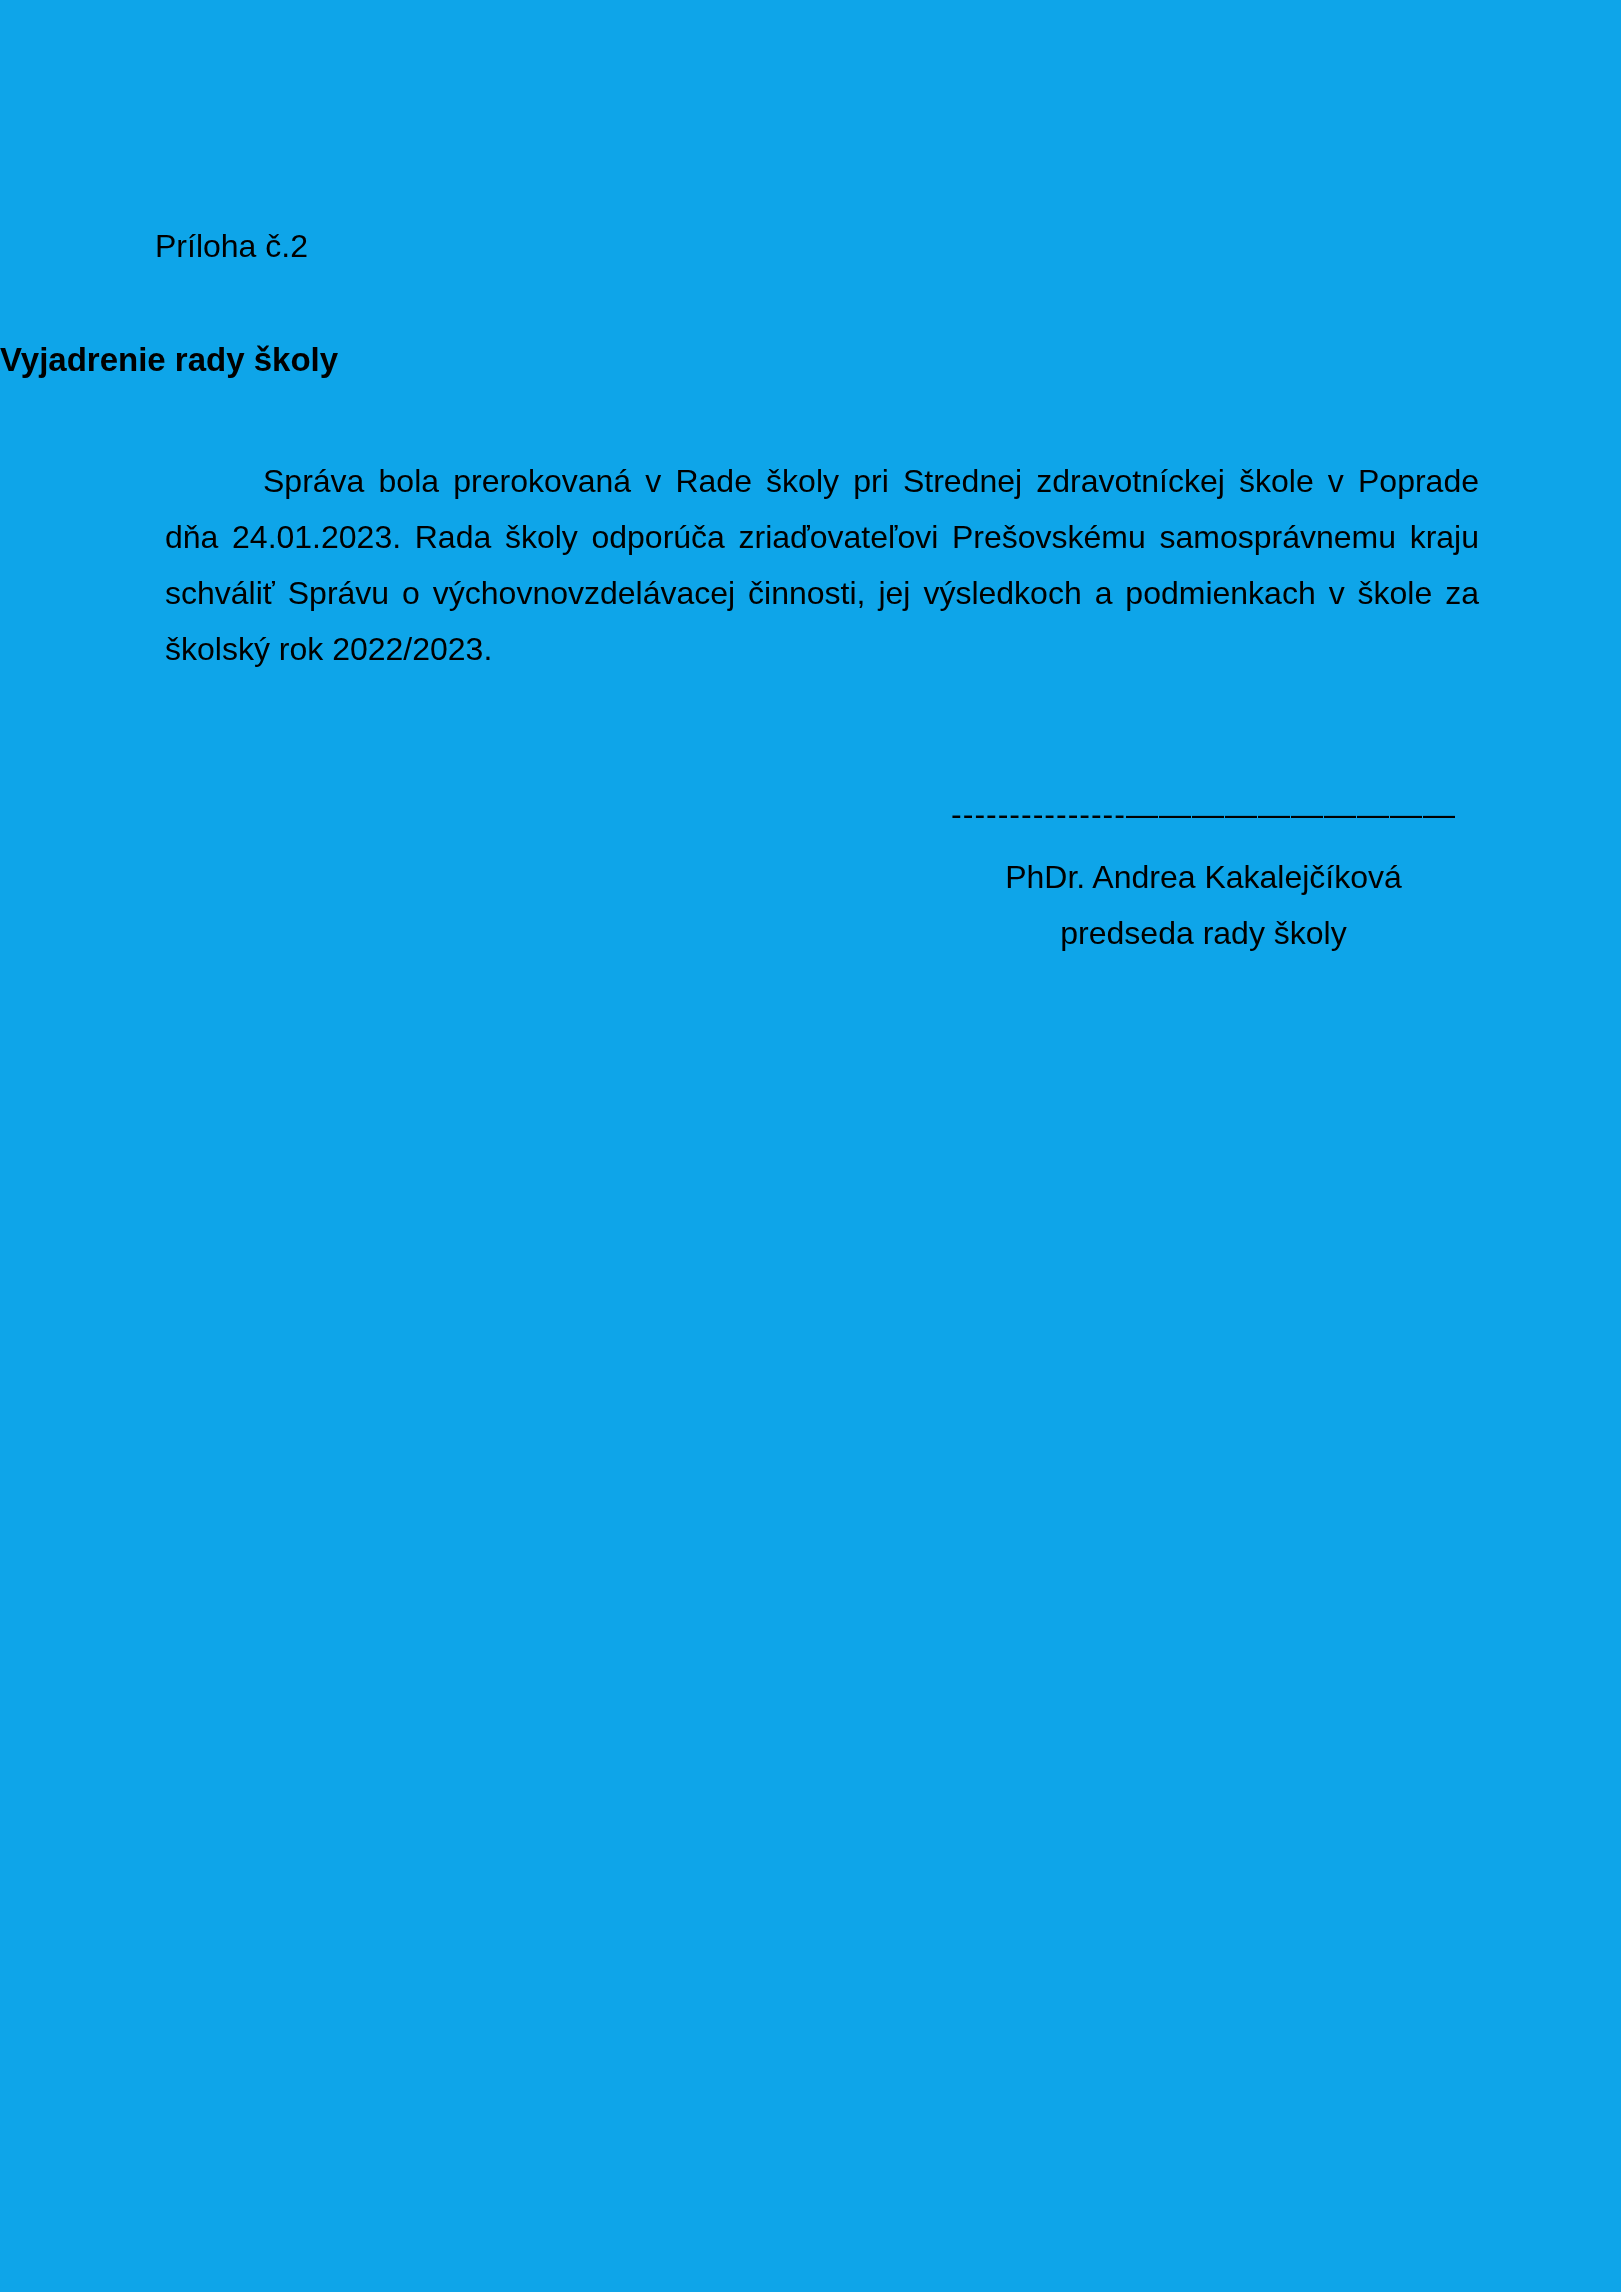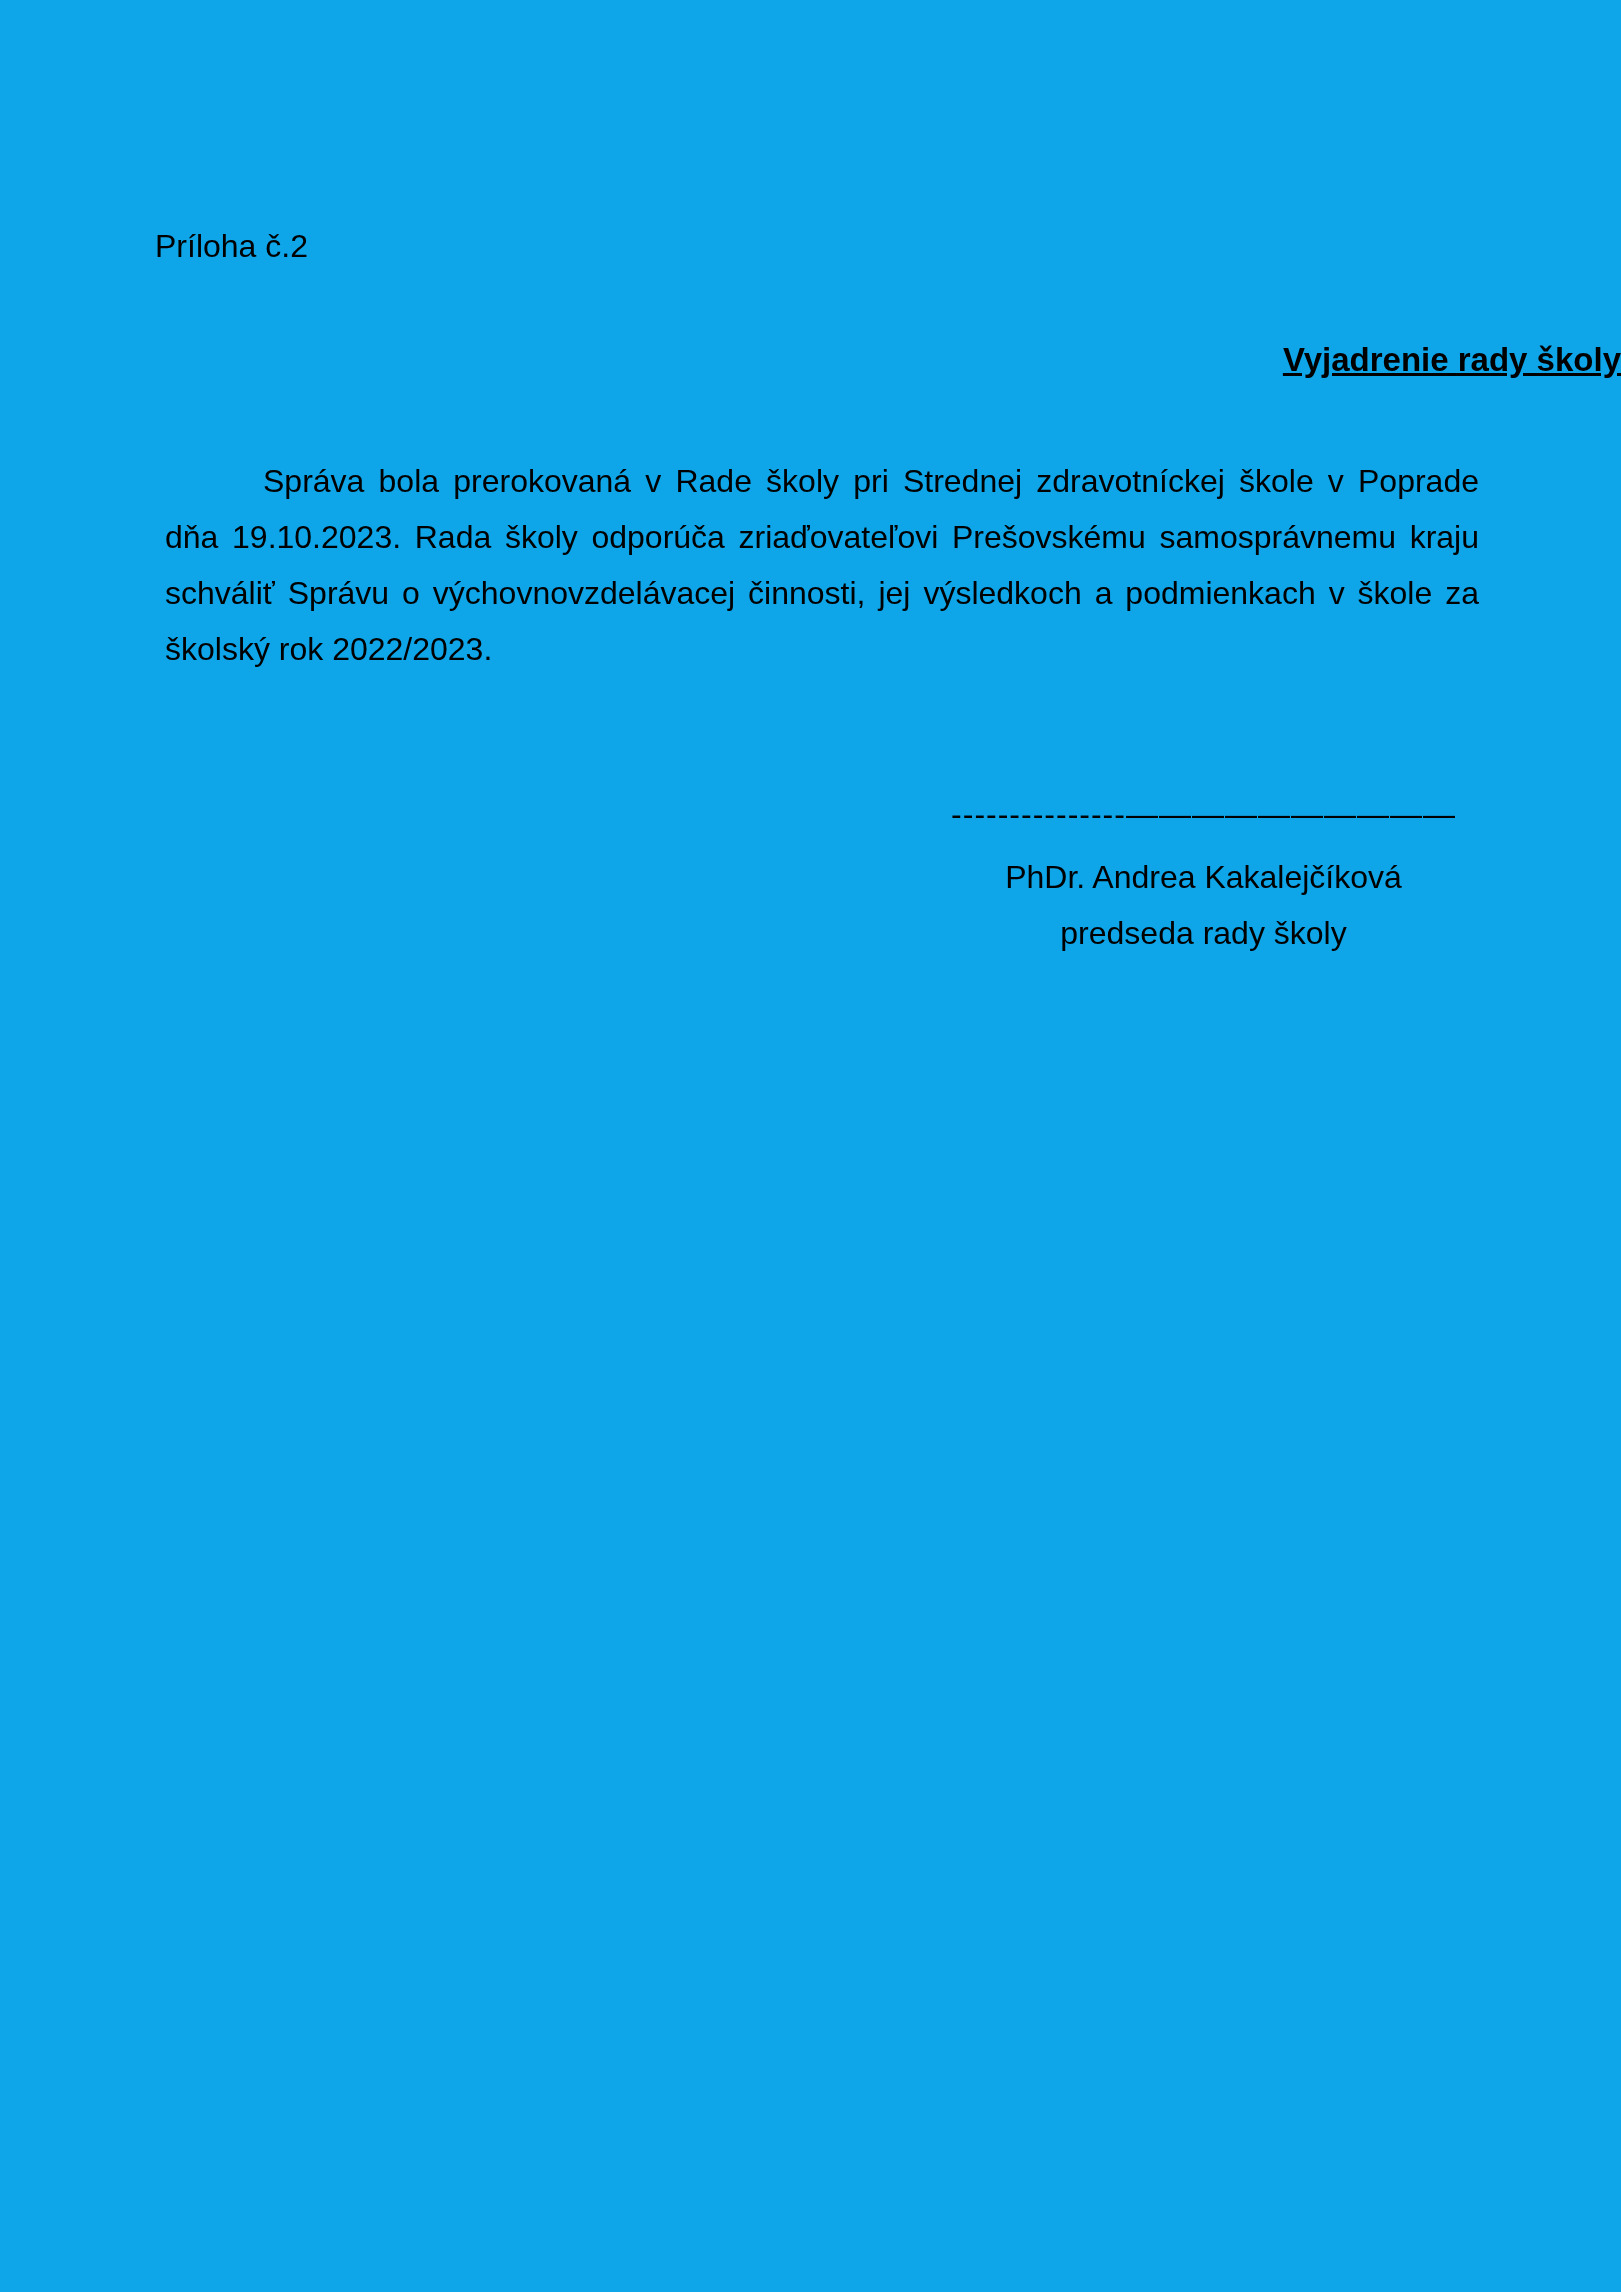--- a/index.html
+++ b/index.html
@@ -21,25 +21,24 @@
     left: 155px;
     top: 227px;
     font-size: 32px;
     line-height: 39px;
   }
   .doc-title {
     position: absolute;
     left: 0;
     top: 340px;
     width: 1621px;
-    text-align: right;
+    text-align: left;
     font-weight: bold;
     font-size: 33px;
     line-height: 39px;
-    text-decoration: underline;
   }
   .body-paragraph {
     position: absolute;
     left: 165px;
     top: 453px;
     width: 1314px;
     font-size: 32px;
     line-height: 56px;
   }
   .par-line {
@@ -90,21 +89,21 @@
 <body>
 
 <div class="page">
 
   <div class="attachment-label">Príloha č.2</div>
 
   <div class="doc-title">Vyjadrenie rady školy</div>
 
   <div class="body-paragraph">
     <div class="par-line first-line">Správa bola prerokovaná v Rade školy pri Strednej zdravotníckej škole  v Poprade</div>
-    <div class="par-line">dňa 19.10.2023. Rada školy odporúča zriaďovateľovi Prešovskému samosprávnemu kraju</div>
+    <div class="par-line">dňa 24.01.2023. Rada školy odporúča zriaďovateľovi Prešovskému samosprávnemu kraju</div>
     <div class="par-line">schváliť Správu o výchovnovzdelávacej činnosti, jej výsledkoch a podmienkach v škole za</div>
     <div class="par-line last-line">školský rok 2022/2023.</div>
   </div>
 
   <div class="signature-block">
     <div class="signature-rule">---------------——————————</div>
     <div class="signature-name">PhDr. Andrea Kakalejčíková</div>
     <div class="signature-role">predseda rady školy</div>
   </div>
 

